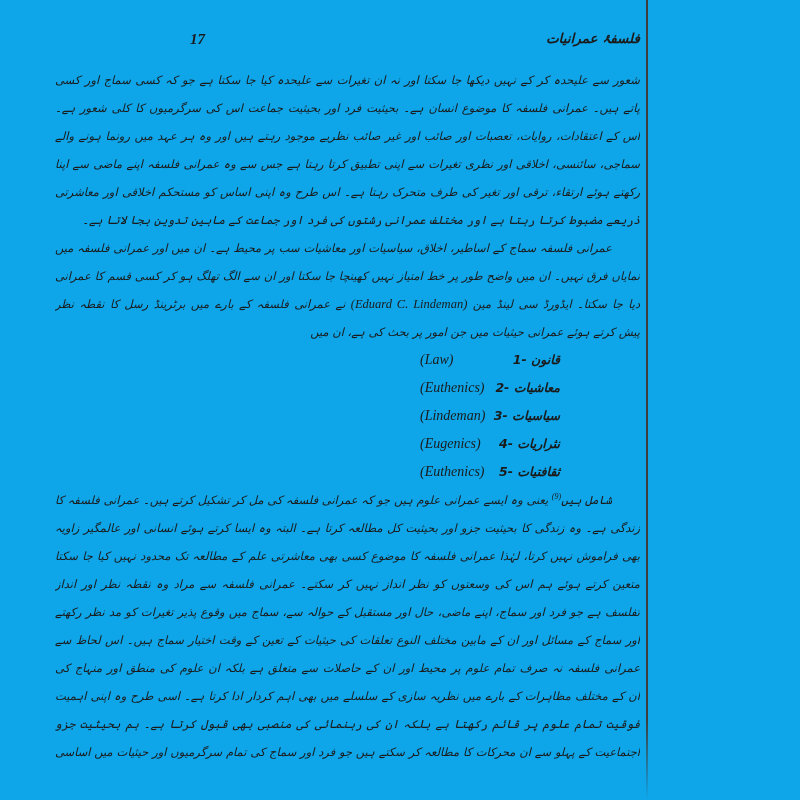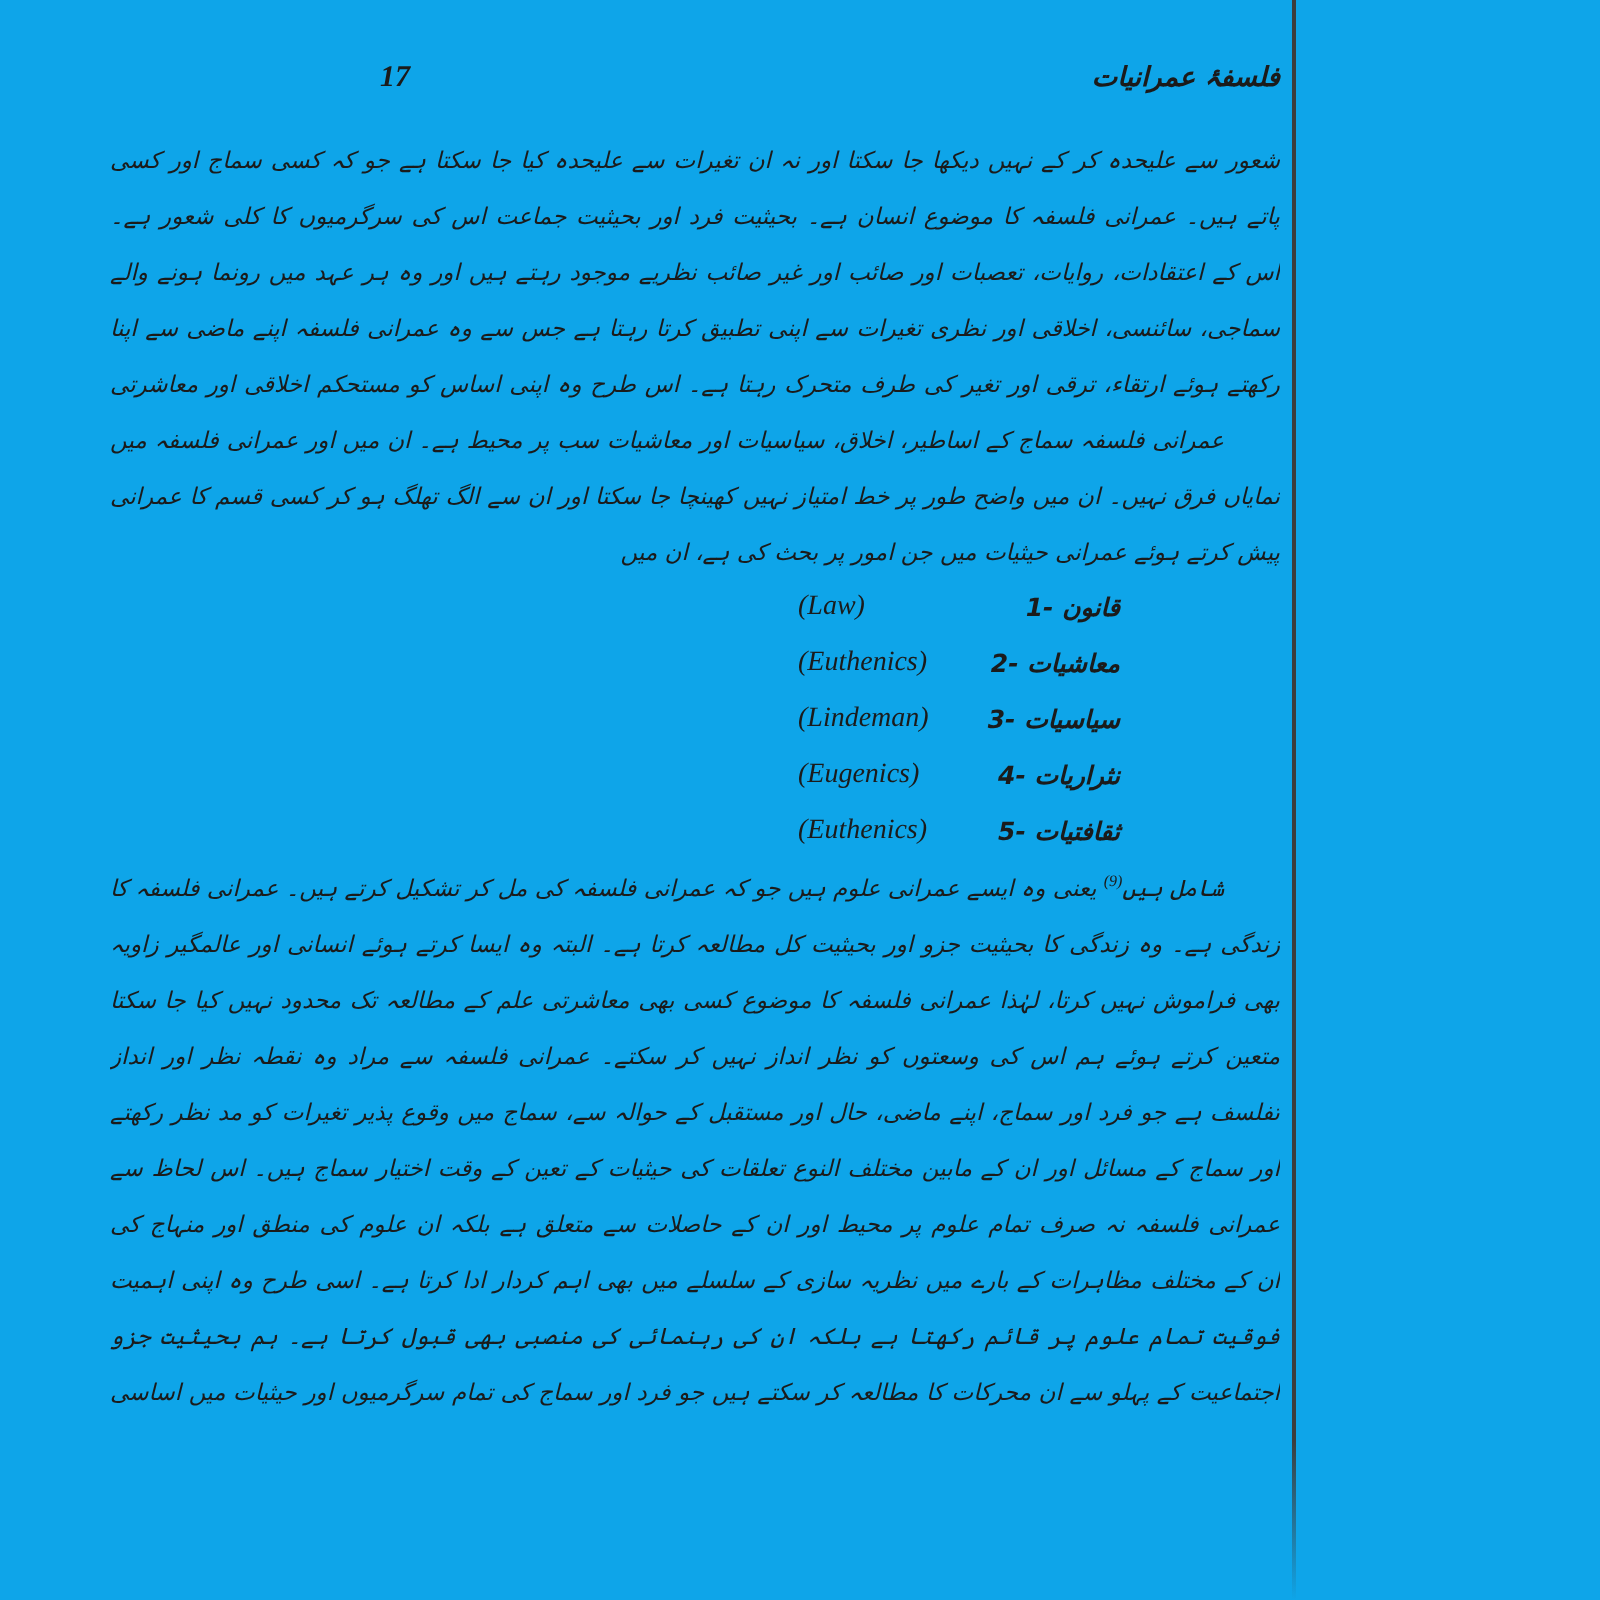--- a/index.html
+++ b/index.html
@@ -68,21 +68,21 @@
     vertical-align:super;
   }
   .list-block{margin:0;}
   .list-row{
     position:relative;
     height:28px;
     line-height:28px;
   }
   .list-en{
     position:absolute;
-    left:344px;top:0;
+    left:365px;top:0;
     font-family:"Liberation Serif",serif;
     font-size:14px;
   }
   .list-ur{
     position:absolute;
     right:80px;top:0;
     direction:ltr;
     font-size:12.5px;
     font-weight:600;
   }
@@ -100,23 +100,27 @@
       <span class="doc-title">فلسفۂ عمرانیات</span>
     </div>
 
     <div class="body-text">
 
       <div class="line">شعور سے علیحدہ کر کے نہیں دیکھا جا سکتا اور نہ ان تغیرات سے علیحدہ کیا جا سکتا ہے جو کہ کسی سماج اور کسی عہد کی روح قرار</div>
       <div class="line">پاتے ہیں۔ عمرانی فلسفہ کا موضوع انسان ہے۔ بحیثیت فرد اور بحیثیت جماعت اس کی سرگرمیوں کا کلی شعور ہے۔ جس میں</div>
       <div class="line">اس کے اعتقادات، روایات، تعصبات اور صائب اور غیر صائب نظریے موجود رہتے ہیں اور وہ ہر عہد میں رونما ہونے والے</div>
       <div class="line">سماجی، سائنسی، اخلاقی اور نظری تغیرات سے اپنی تطبیق کرتا رہتا ہے جس سے وہ عمرانی فلسفہ اپنے ماضی سے اپنا رشتہ استوار</div>
       <div class="line">رکھتے ہوئے ارتقاء، ترقی اور تغیر کی طرف متحرک رہتا ہے۔ اس طرح وہ اپنی اساس کو مستحکم اخلاقی اور معاشرتی قدروں کے</div>
+      <div class="line end">ذریعے مضبوط کرتا رہتا ہے اور مختلف عمرانی رشتوں کی فرد اور جماعت کے مابین تدوین بجا لاتا ہے۔</div>
 
       <div class="line indent">عمرانی فلسفہ سماج کے اساطیر، اخلاق، سیاسیات اور معاشیات سب پر محیط ہے۔ ان میں اور عمرانی فلسفہ میں کوئی</div>
       <div class="line">نمایاں فرق نہیں۔ ان میں واضح طور پر خط امتیاز نہیں کھینچا جا سکتا اور ان سے الگ تھلگ ہو کر کسی قسم کا عمرانی فلسفہ تشکیل نہیں</div>
+      <div class="line">
+        <span>دیا جا سکتا۔ ایڈورڈ سی لینڈ مین </span><span class="en">(Eduard C. Lindeman)</span><span> نے عمرانی فلسفہ کے بارے میں برٹرینڈ رسل کا نقطہ نظر</span>
+      </div>
       <div class="line end">پیش کرتے ہوئے عمرانی حیثیات میں جن امور پر بحث کی ہے، ان میں</div>
 
       <div class="list-block">
         <div class="list-row">
           <span class="list-en">(Law)</span>
           <span class="list-ur"><span>1-</span> <span>قانون</span></span>
         </div>
         <div class="list-row">
           <span class="list-en">(Euthenics)</span>
           <span class="list-ur"><span>2-</span> <span>معاشیات</span></span>

